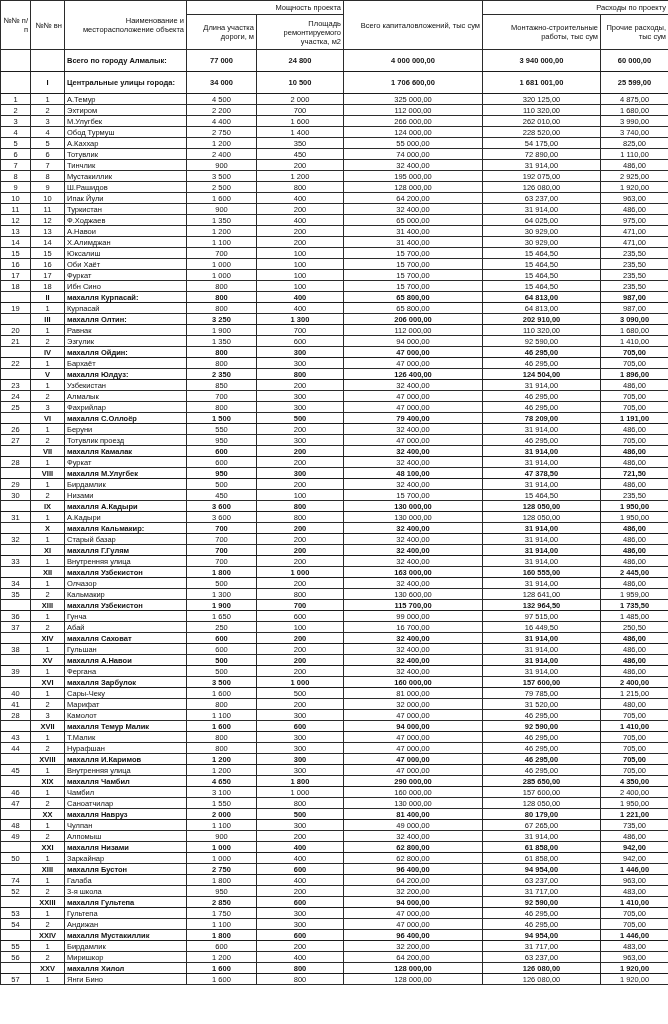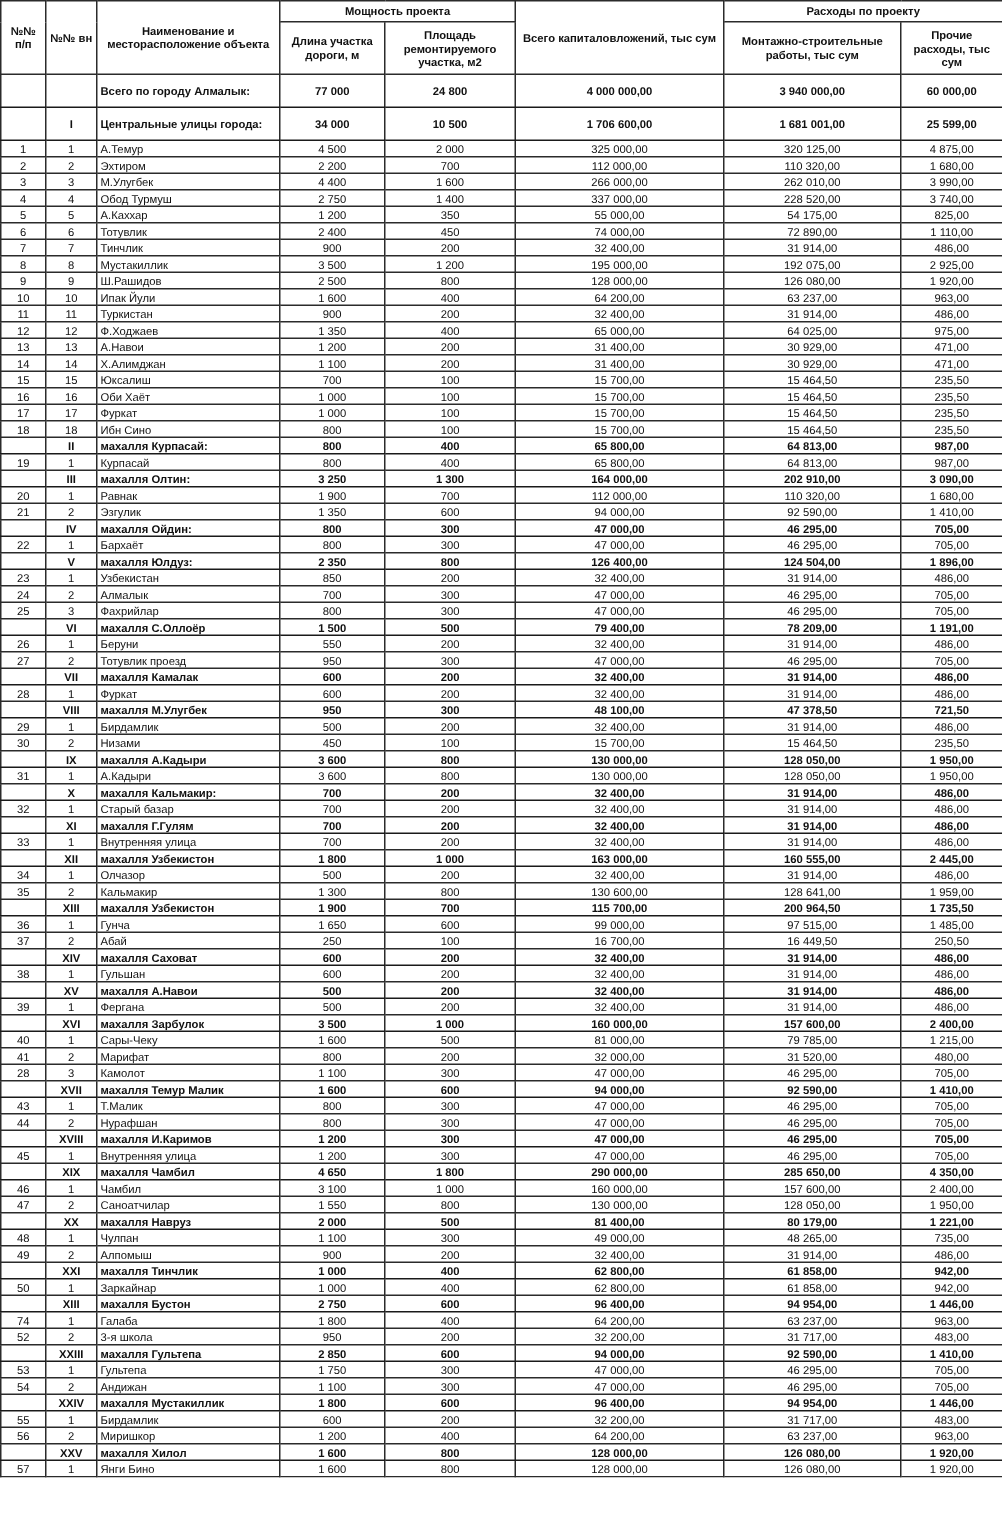--- a/index.html
+++ b/index.html
@@ -20,22 +20,22 @@
     line-height: 9px;
   }
   table.budget th, table.budget td {
     border: 1px solid #2b2b2b;
     padding: 0 2px;
     overflow: hidden;
     color: #111111;
     background: #ffffff;
   }
   thead th {
-    font-weight: bold;
-    text-align: center;
+    font-weight: normal;
+    text-align: right;
     vertical-align: middle;
     font-size: 7.5px;
     line-height: 9px;
     padding: 1px 2px;
   }
   thead tr.group-row th { height: 13px; }
   thead tr.sub-row th { height: 34px; }
   tbody td {
     height: 10px;
     vertical-align: middle;
@@ -131,21 +131,21 @@
     <td class="c-total">266 000,00</td>
     <td class="c-msw">262 010,00</td>
     <td class="c-other">3 990,00</td>
   </tr>
       <tr class="item">
     <td class="c-num">4</td>
     <td class="c-vn">4</td>
     <td class="c-name">Обод Турмуш</td>
     <td class="c-len">2 750</td>
     <td class="c-area">1 400</td>
-    <td class="c-total">337 000,00</td>
+    <td class="c-total">124 000,00</td>
     <td class="c-msw">228 520,00</td>
     <td class="c-other">3 740,00</td>
   </tr>
       <tr class="item">
     <td class="c-num">5</td>
     <td class="c-vn">5</td>
     <td class="c-name">А.Каххар</td>
     <td class="c-len">1 200</td>
     <td class="c-area">350</td>
     <td class="c-total">55 000,00</td>
@@ -301,21 +301,21 @@
     <td class="c-total">65 800,00</td>
     <td class="c-msw">64 813,00</td>
     <td class="c-other">987,00</td>
   </tr>
       <tr class="section">
     <td class="c-num"></td>
     <td class="c-vn">III</td>
     <td class="c-name">махалля Олтин:</td>
     <td class="c-len">3 250</td>
     <td class="c-area">1 300</td>
-    <td class="c-total">164 000,00</td>
+    <td class="c-total">206 000,00</td>
     <td class="c-msw">202 910,00</td>
     <td class="c-other">3 090,00</td>
   </tr>
       <tr class="item">
     <td class="c-num">20</td>
     <td class="c-vn">1</td>
     <td class="c-name">Равнак</td>
     <td class="c-len">1 900</td>
     <td class="c-area">700</td>
     <td class="c-total">112 000,00</td>
@@ -562,21 +562,21 @@
     <td class="c-msw">128 641,00</td>
     <td class="c-other">1 959,00</td>
   </tr>
       <tr class="section">
     <td class="c-num"></td>
     <td class="c-vn">XIII</td>
     <td class="c-name">махалля Узбекистон</td>
     <td class="c-len">1 900</td>
     <td class="c-area">700</td>
     <td class="c-total">115 700,00</td>
-    <td class="c-msw">200 964,50</td>
+    <td class="c-msw">132 964,50</td>
     <td class="c-other">1 735,50</td>
   </tr>
       <tr class="item">
     <td class="c-num">36</td>
     <td class="c-vn">1</td>
     <td class="c-name">Гунча</td>
     <td class="c-len">1 650</td>
     <td class="c-area">600</td>
     <td class="c-total">99 000,00</td>
     <td class="c-msw">97 515,00</td>
@@ -762,37 +762,37 @@
     <td class="c-msw">80 179,00</td>
     <td class="c-other">1 221,00</td>
   </tr>
       <tr class="item">
     <td class="c-num">48</td>
     <td class="c-vn">1</td>
     <td class="c-name">Чулпан</td>
     <td class="c-len">1 100</td>
     <td class="c-area">300</td>
     <td class="c-total">49 000,00</td>
-    <td class="c-msw">48 265,00</td>
+    <td class="c-msw">67 265,00</td>
     <td class="c-other">735,00</td>
   </tr>
       <tr class="item">
     <td class="c-num">49</td>
     <td class="c-vn">2</td>
     <td class="c-name">Алпомыш</td>
     <td class="c-len">900</td>
     <td class="c-area">200</td>
     <td class="c-total">32 400,00</td>
     <td class="c-msw">31 914,00</td>
     <td class="c-other">486,00</td>
   </tr>
       <tr class="section">
     <td class="c-num"></td>
     <td class="c-vn">XXI</td>
-    <td class="c-name">махалля Тинчлик</td>
+    <td class="c-name">махалля Низами</td>
     <td class="c-len">1 000</td>
     <td class="c-area">400</td>
     <td class="c-total">62 800,00</td>
     <td class="c-msw">61 858,00</td>
     <td class="c-other">942,00</td>
   </tr>
       <tr class="item">
     <td class="c-num">50</td>
     <td class="c-vn">1</td>
     <td class="c-name">Заркайнар</td>

